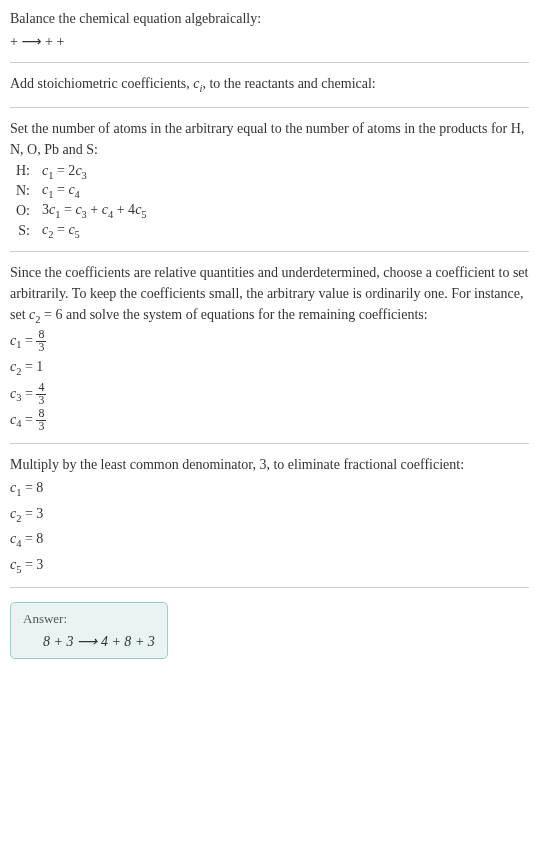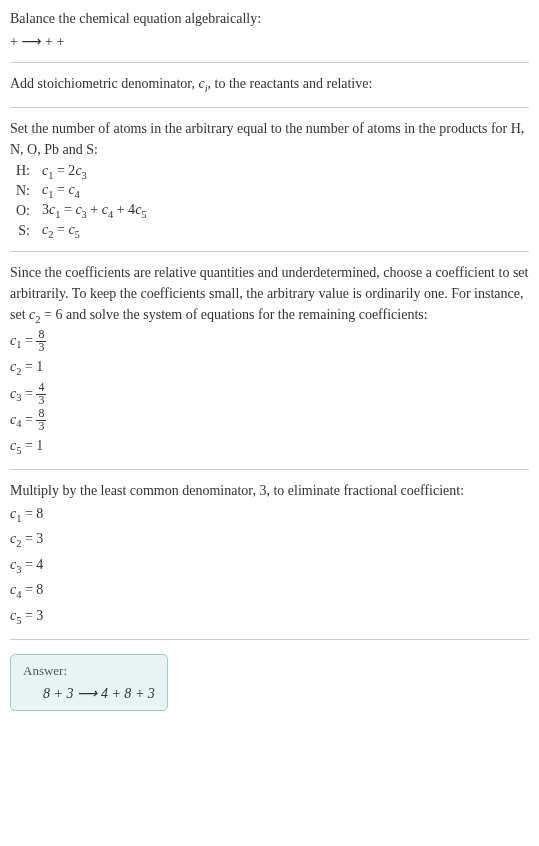--- a/index.html
+++ b/index.html
@@ -98,21 +98,21 @@
     <span> + </span>
     <span class="arrow">⟶</span>
     <span> + + </span>
   </div>
 </div>
 
 <hr>
 
 <div class="section">
   <div class="line">
-    <span>Add stoichiometric denominator, </span><i>c</i><span class="sub">i</span><span>, to the reactants and relative:</span>
+    <span>Add stoichiometric coefficients, </span><i>c</i><span class="sub">i</span><span>, to the reactants and chemical:</span>
   </div>
 </div>
 
 <hr>
 
 <div class="section">
   <div class="line">Set the number of atoms in the arbitrary equal to the number of atoms in the products for H, N, O, Pb and S:</div>
   <div class="table">
     <div class="row">
       <div class="cell label">H:</div>
@@ -152,32 +152,28 @@
   </div>
   <div class="line">
     <i>c</i><span class="subn">2</span><span> = 1</span>
   </div>
   <div class="line">
     <i>c</i><span class="subn">3</span><span> = </span><span class="frac"><span class="num">4</span><span class="den">3</span></span>
   </div>
   <div class="line">
     <i>c</i><span class="subn">4</span><span> = </span><span class="frac"><span class="num">8</span><span class="den">3</span></span>
   </div>
-  <div class="line">
-    <i>c</i><span class="subn">5</span><span> = 1</span>
-  </div>
 </div>
 
 <hr>
 
 <div class="section">
   <div class="line">Multiply by the least common denominator, 3, to eliminate fractional coefficient:</div>
   <div class="line"><i>c</i><span class="subn">1</span><span> = 8</span></div>
   <div class="line"><i>c</i><span class="subn">2</span><span> = 3</span></div>
-  <div class="line"><i>c</i><span class="subn">3</span><span> = 4</span></div>
   <div class="line"><i>c</i><span class="subn">4</span><span> = 8</span></div>
   <div class="line"><i>c</i><span class="subn">5</span><span> = 3</span></div>
 </div>
 
 <hr>
 
 <div class="section">
   <div class="answer-box">
     <div class="answer-label">Answer:</div>
     <div class="answer-content">

